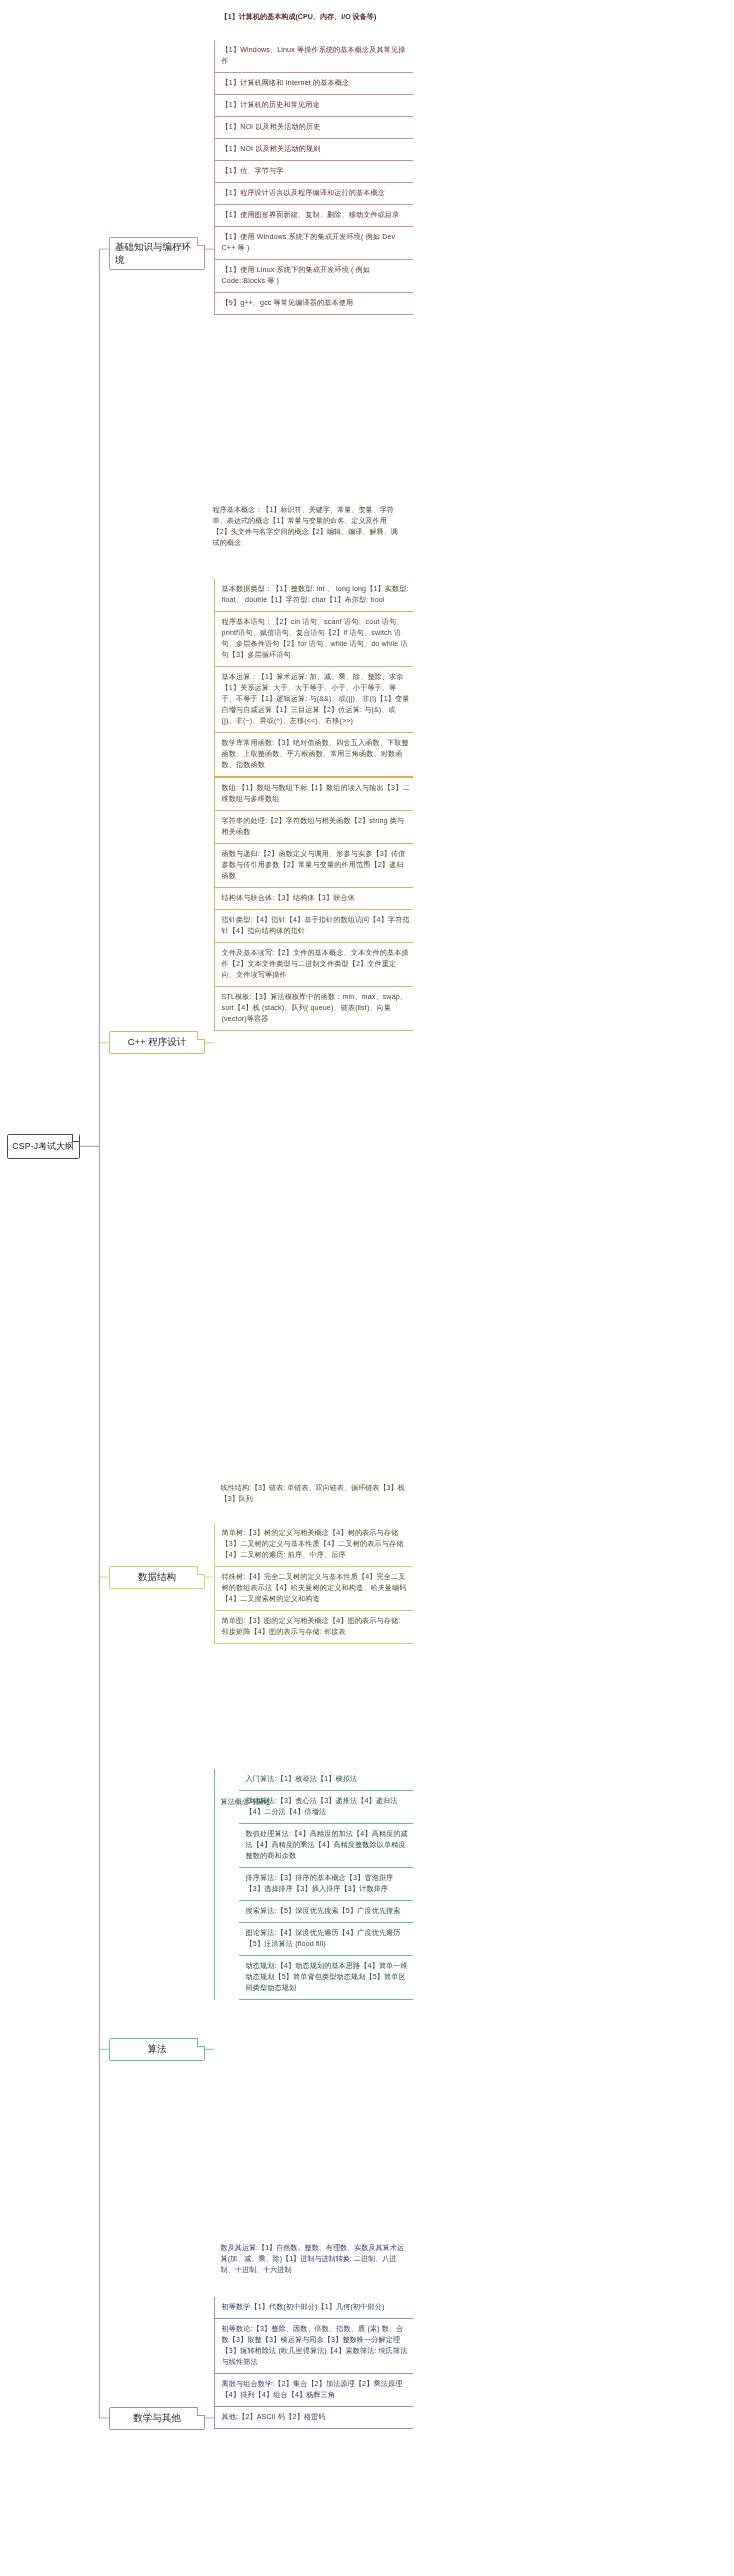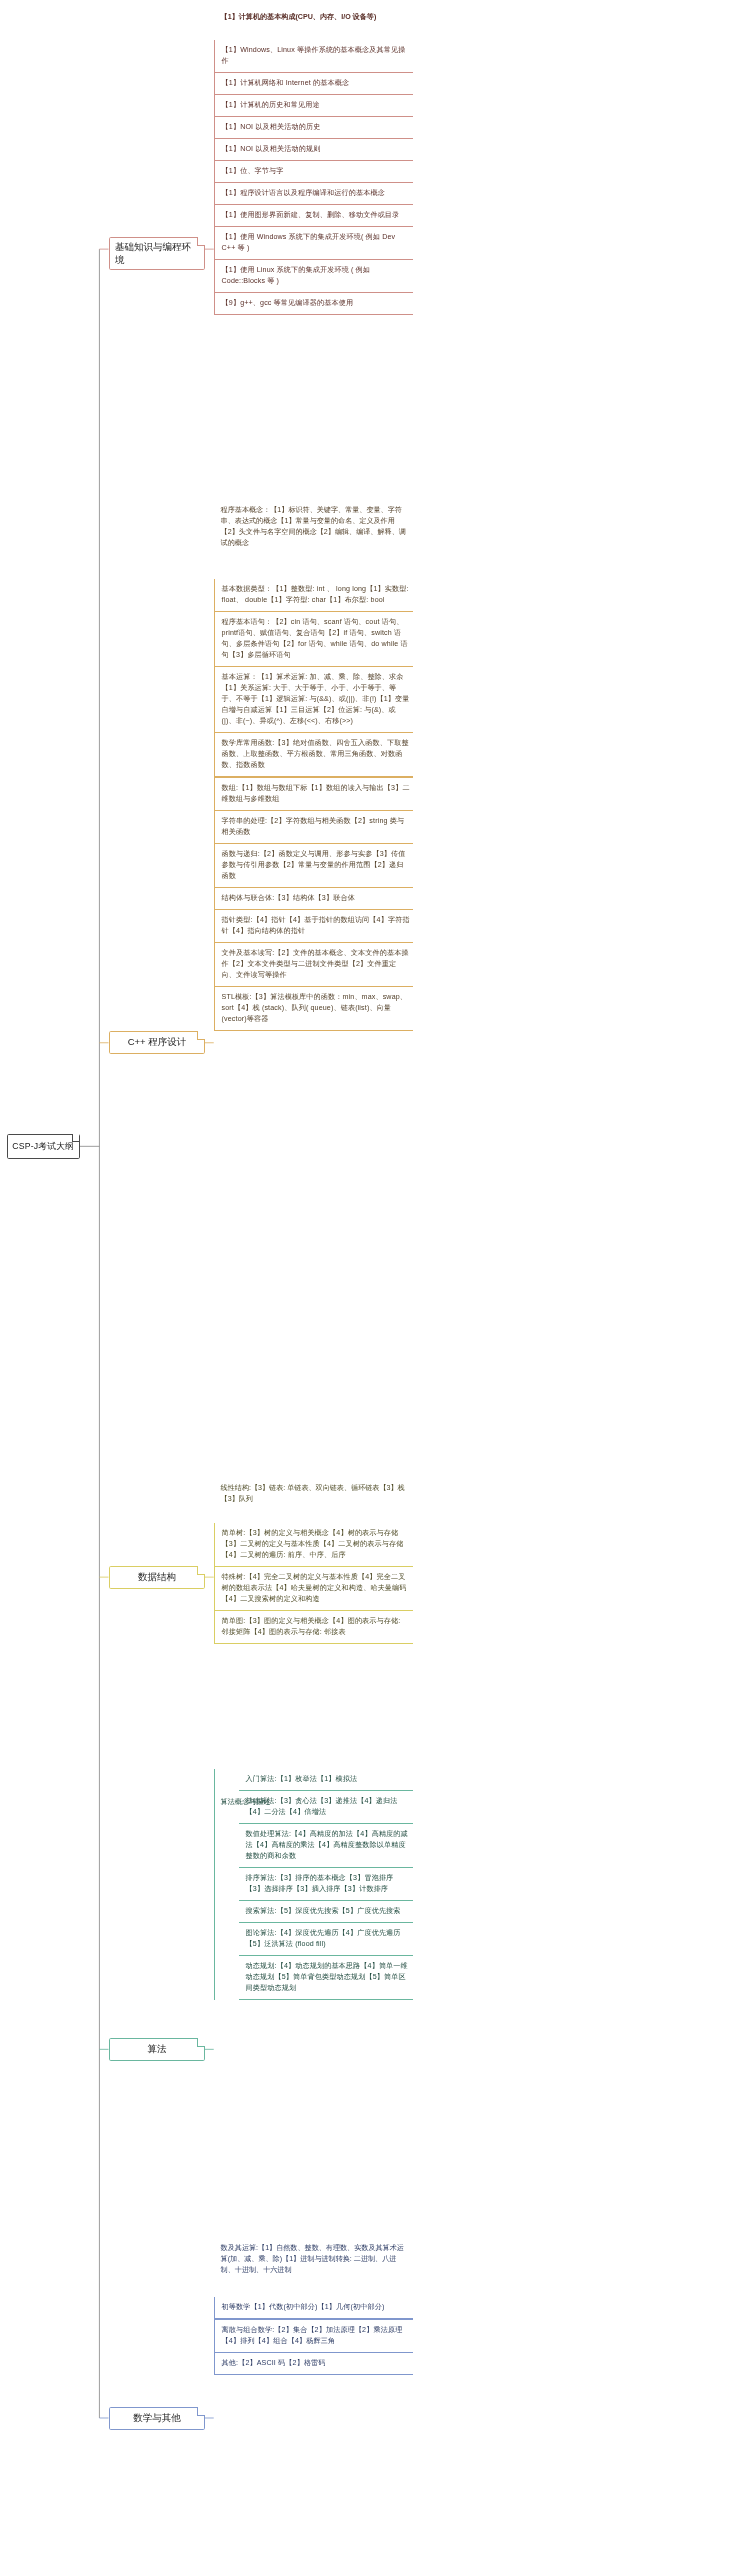--- a/index.html
+++ b/index.html
@@ -217,21 +217,21 @@
       <div class="leaf-sep"></div>
     </div>
   </div>
 
   <div class="theme-cpp">
     <div class="branch-node" style="left:109px; top:1031px;">
       <span class="fold"></span>
       <span>C++ 程序设计</span>
     </div>
 
-    <div class="leaf-free" style="left:214px; top:500px;">程序基本概念：【1】标识符、关键字、常量、变量、字符串、表达式的概念【1】常量与变量的命名、定义及作用【2】头文件与名字空间的概念【2】编辑、编译、解释、调试的概念</div>
+    <div class="leaf-free" style="left:206px; top:500px;">程序基本概念：【1】标识符、关键字、常量、变量、字符串、表达式的概念【1】常量与变量的命名、定义及作用【2】头文件与名字空间的概念【2】编辑、编译、解释、调试的概念</div>
 
     <div class="leaf-group boxed" style="left:214px; top:579px; border-color:#dcaf62;">
       <div class="leaf">基本数据类型：【1】整数型: int 、 long long【1】实数型: float、 double【1】字符型: char【1】布尔型: bool</div>
       <div class="leaf-sep"></div>
       <div class="leaf">程序基本语句：【2】cin 语句、scanf 语句、cout 语句、printf语句、赋值语句、复合语句【2】if 语句、switch 语句、多层条件语句【2】for 语句、while 语句、do while 语句【3】多层循环语句</div>
       <div class="leaf-sep"></div>
       <div class="leaf">基本运算：【1】算术运算: 加、减、乘、除、整除、求余【1】关系运算: 大于、大于等于、小于、小于等于、等于、不等于【1】逻辑运算: 与(&amp;&amp;)、或(||)、非(!)【1】变量自增与自减运算【1】三目运算【2】位运算: 与(&amp;)、或(|)、非(~)、异或(^)、左移(&lt;&lt;)、右移(&gt;&gt;)</div>
       <div class="leaf-sep"></div>
       <div class="leaf">数学库常用函数:【3】绝对值函数、四舍五入函数、下取整函数、上取整函数、平方根函数、常用三角函数、对数函数、指数函数</div>
       <div class="leaf-sep"></div>
@@ -301,20 +301,21 @@
     <div class="branch-node" style="left:109px; top:2407px;">
       <span class="fold"></span>
       <span>数学与其他</span>
     </div>
 
     <div class="leaf-free" style="left:214px; top:2238px;">数及其运算:【1】自然数、整数、有理数、实数及其算术运算(加、减、乘、除)【1】进制与进制转换: 二进制、八进制、十进制、十六进制</div>
 
     <div class="leaf-group boxed" style="left:214px; top:2297px; border-color:#8097cd;">
       <div class="leaf">初等数学【1】代数(初中部分)【1】几何(初中部分)</div>
       <div class="leaf-sep"></div>
+      <div class="leaf">初等数论:【3】整除、因数、倍数、指数、质 (素) 数、合数【3】取整【3】模运算与同余【3】整数唯一分解定理【3】辗转相除法 (欧几里得算法)【4】素数筛法: 埃氏筛法与线性筛法</div>
       <div class="leaf-sep"></div>
       <div class="leaf">离散与组合数学:【2】集合【2】加法原理【2】乘法原理【4】排列【4】组合【4】杨辉三角</div>
       <div class="leaf-sep"></div>
       <div class="leaf">其他:【2】ASCII 码【2】格雷码</div>
       <div class="leaf-sep"></div>
     </div>
   </div>
 
 </div>
 

